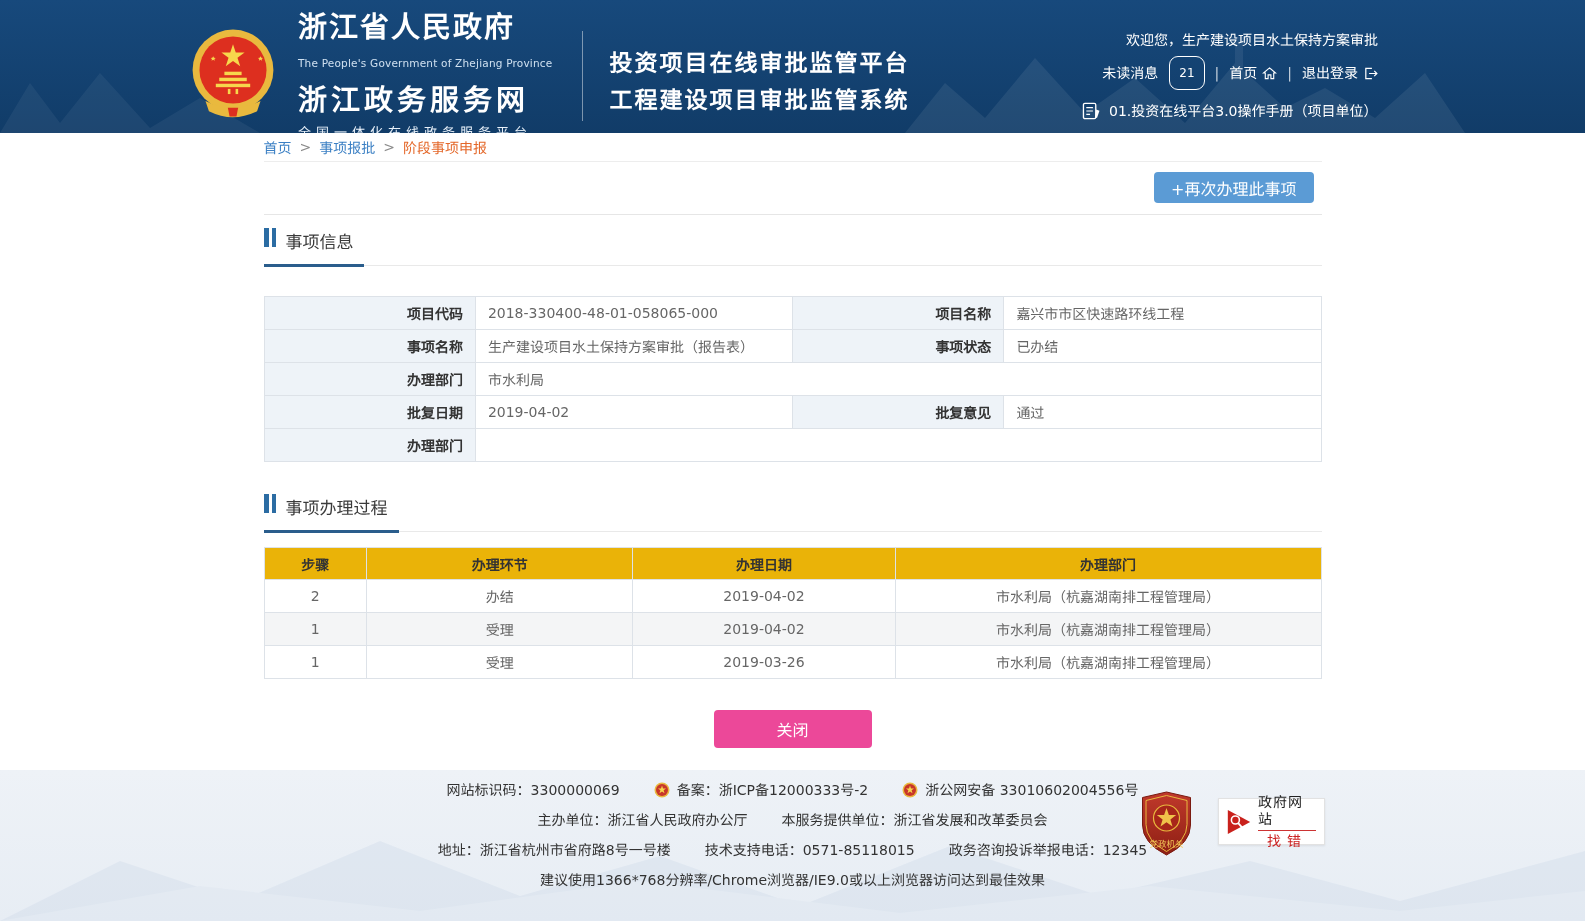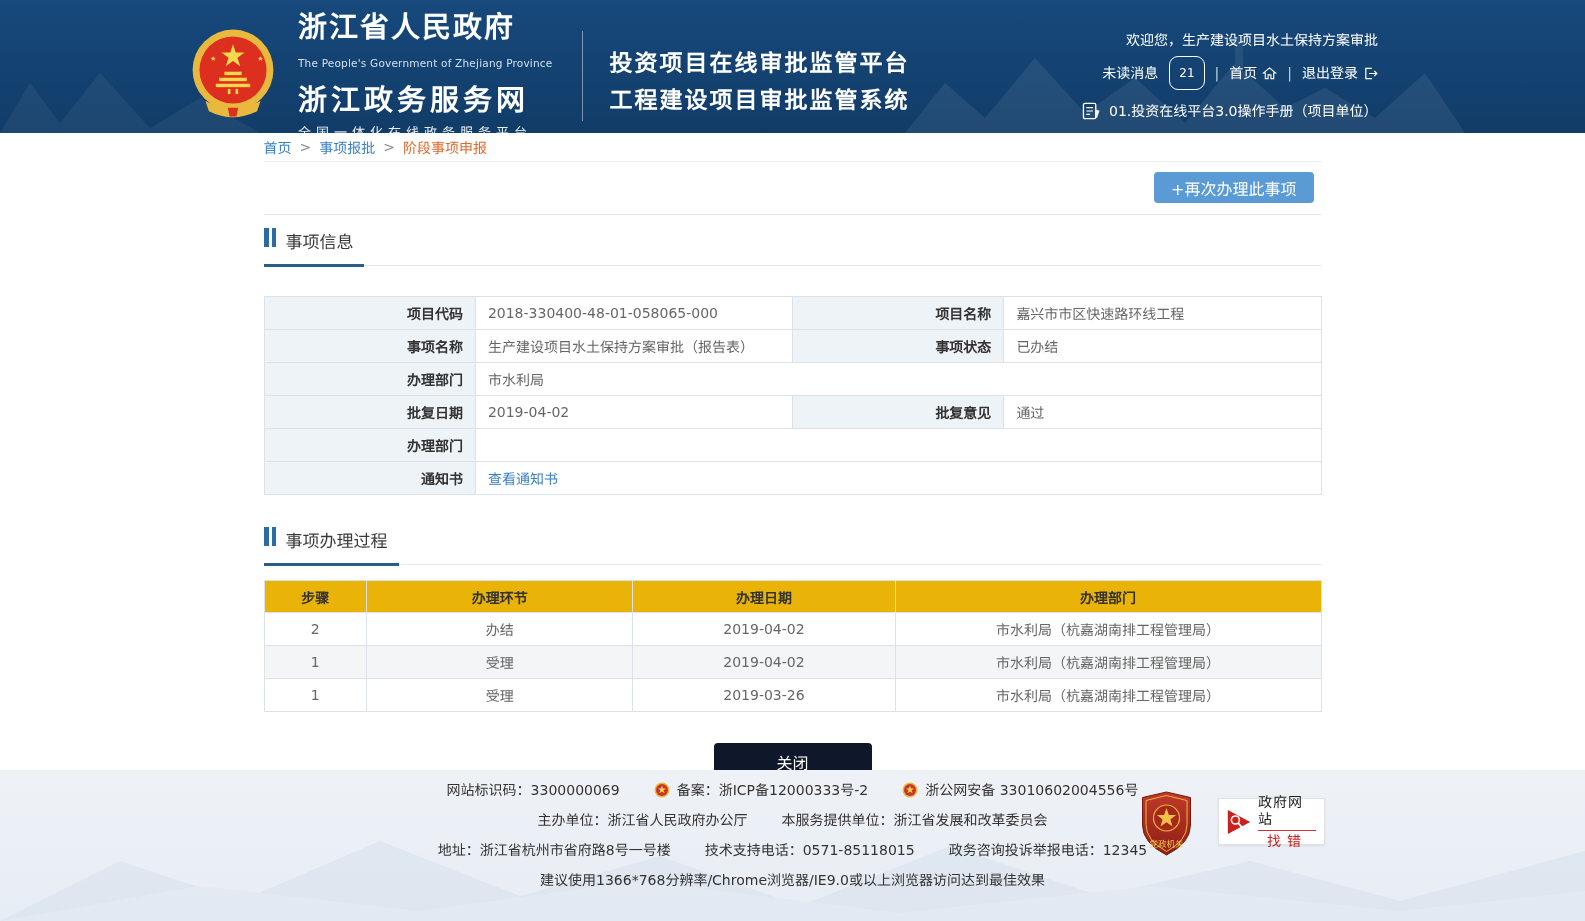--- a/index.html
+++ b/index.html
@@ -71,21 +71,21 @@
 
   .proc-section { margin-top:32px; }
   .proc-table { margin-top:15px; }
   .proc-table th { border:1px solid #dde2e8; background:#eab308; height:32px; font-size:14px; color:#333; font-weight:bold; text-align:center; }
   .proc-table td { border:1px solid #dde2e8; height:33px; font-size:14px; color:#666; text-align:center; }
   .proc-table tbody tr:nth-child(2) { background:#f4f5f6; }
   .col-step { width:9.7%; } .col-link { width:25.2%; } .col-date { width:24.8%; } .col-dept { width:40.3%; }
 
   .close-wrap { text-align:center; margin-top:31px; }
   .close-btn {
-    width:158px; height:38px; background:#0f172a; color:#fff; border:none; border-radius:4px;
+    width:158px; height:38px; background:#ec4899; color:#fff; border:none; border-radius:4px;
     font-size:16px; cursor:pointer; font-family:inherit;
   }
 
   
   .site-footer {
     position:relative; height:151px; flex:0 0 151px;
     background:linear-gradient(180deg,#eef2f7 0%,#e7edf4 100%);
     overflow:hidden;
   }
   .ftr-watermark { position:absolute; left:0; bottom:0; width:1585px; height:120px; opacity:.35; pointer-events:none; }
@@ -231,26 +231,20 @@
           <tr>
             <td class="lbl">批复日期</td>
             <td class="val">2019-04-02</td>
             <td class="lbl">批复意见</td>
             <td class="val">通过</td>
           </tr>
           <tr>
             <td class="lbl">办理部门</td>
             <td class="val" colspan="3"></td>
           </tr>
-          <tr>
-            <td class="lbl">通知书</td>
-            <td class="val" colspan="3">
-              <a class="tbl-link">查看通知书</a>
-            </td>
-          </tr>
         </tbody>
       </table>
     </section>
 
     <section class="proc-section">
       <div class="section-head w-proc">
         <span class="bars-icon">
             <i></i>
             <i></i>
           </span>

